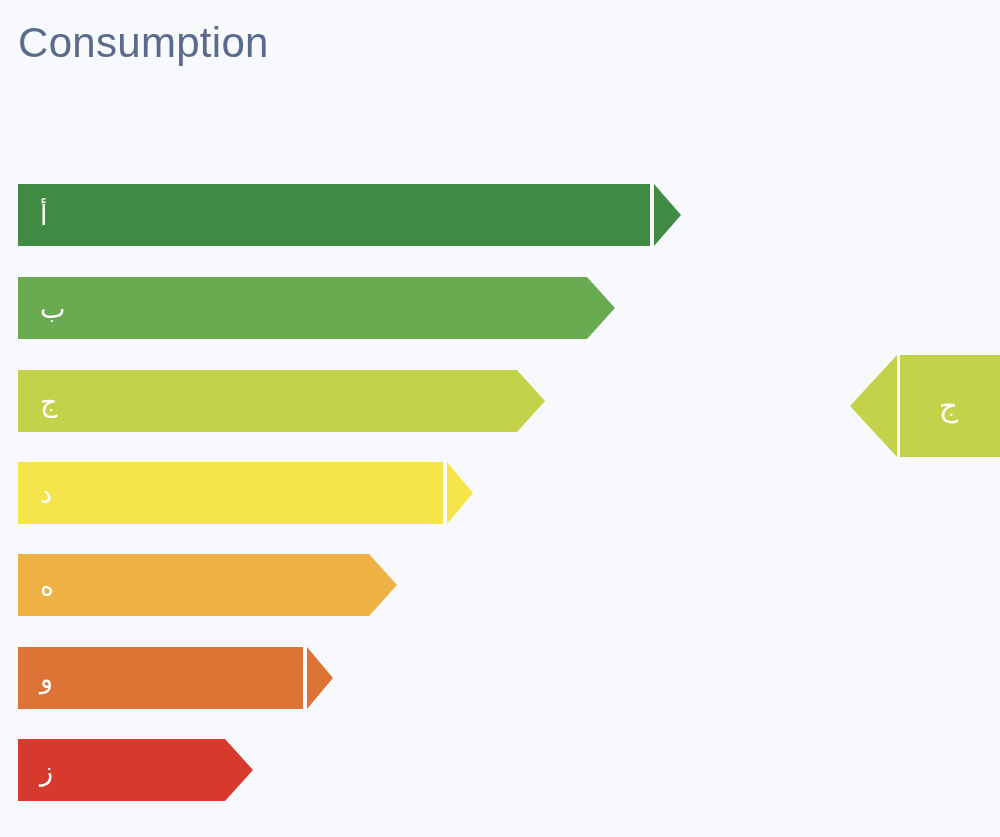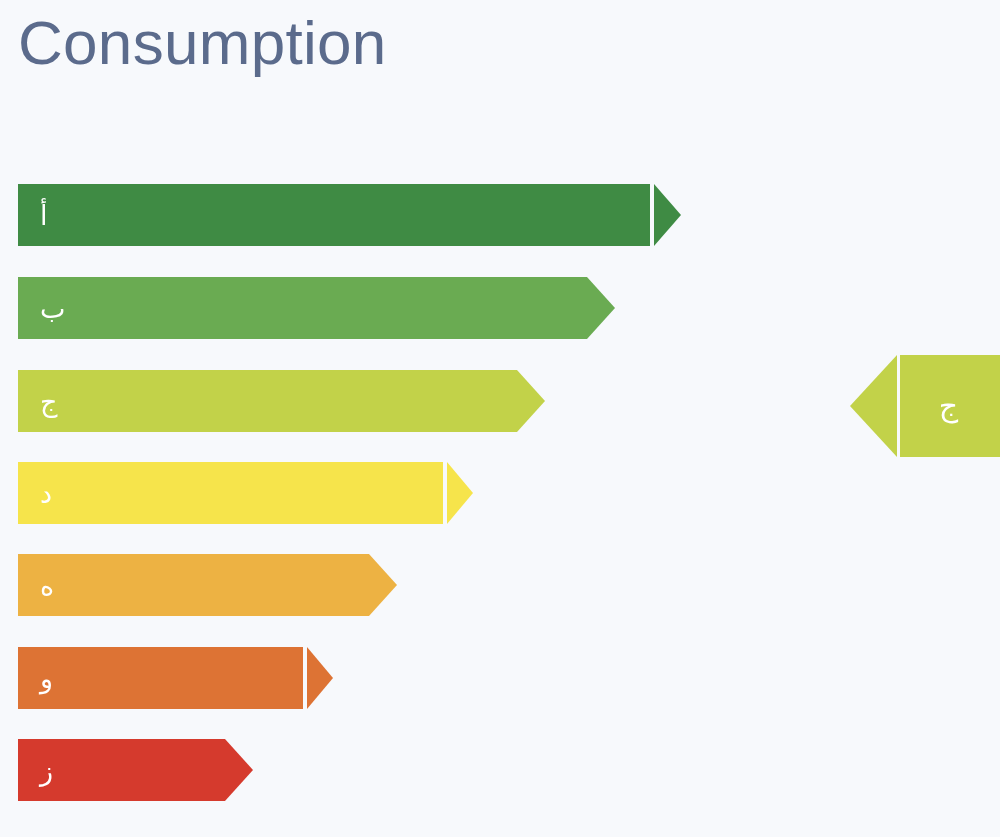--- a/index.html
+++ b/index.html
@@ -20,21 +20,21 @@
     position: relative;
     width: 1000px;
     height: 837px;
   }
 
   
   .page-title {
     position: absolute;
     left: 18px;
     top: 4px;
-    font-size: 62px;
+    font-size: 42px;
     line-height: 78px;
     font-weight: 300;
     letter-spacing: 0.3px;
     color: #5b6b8c;
     white-space: nowrap;
     -webkit-font-smoothing: antialiased;
   }
 
   
   .chart-area {

